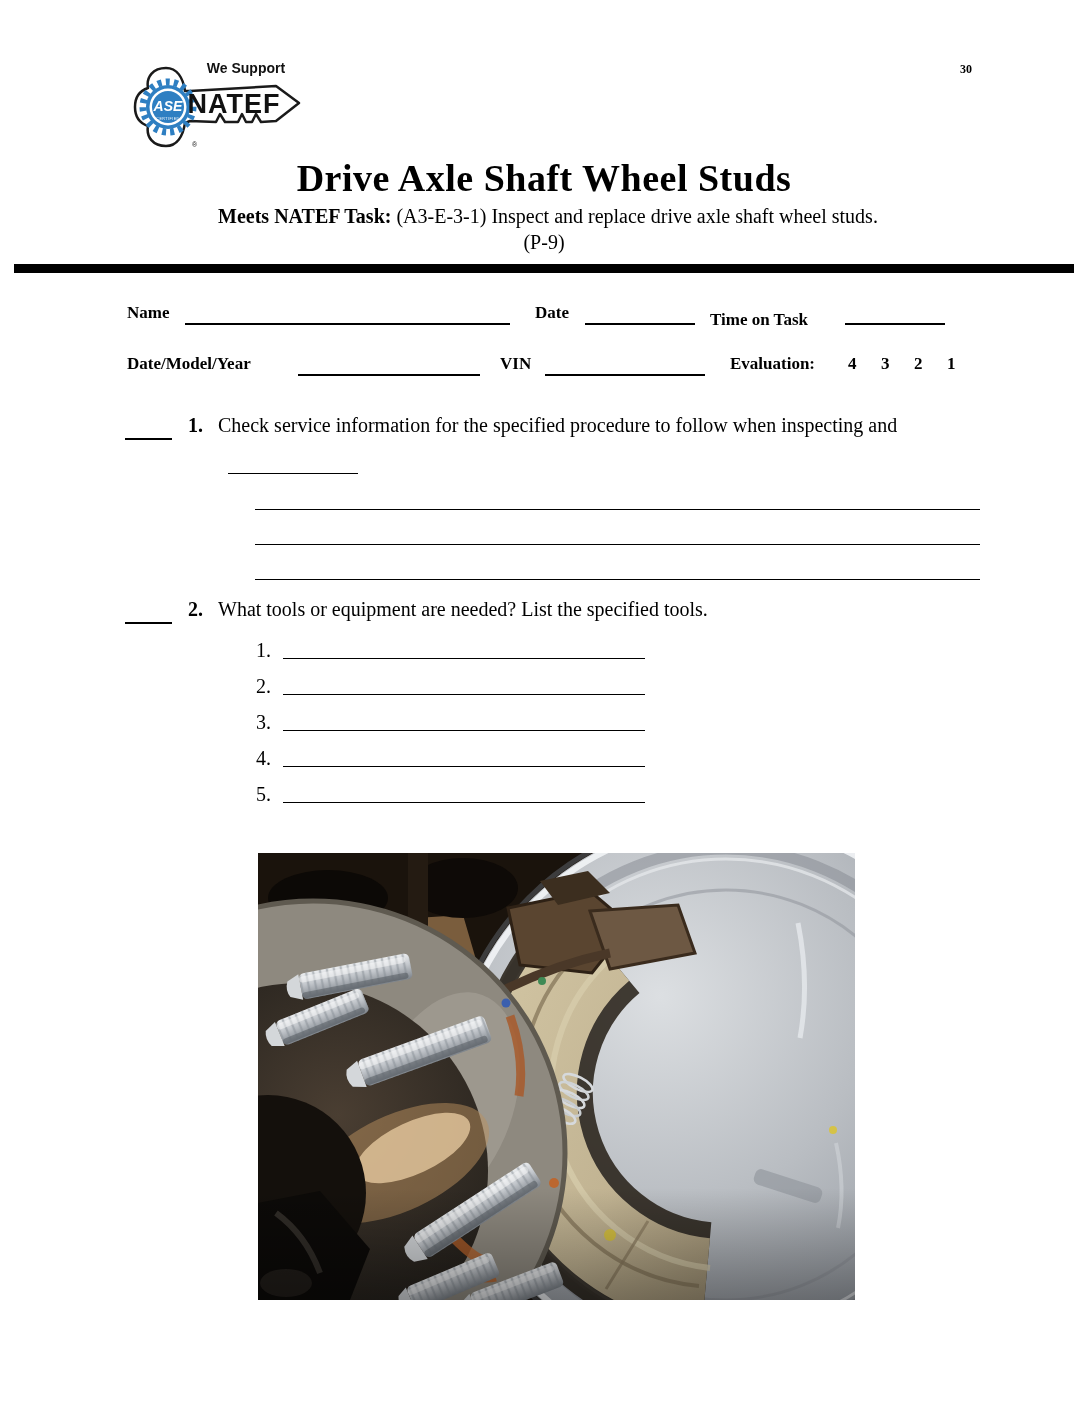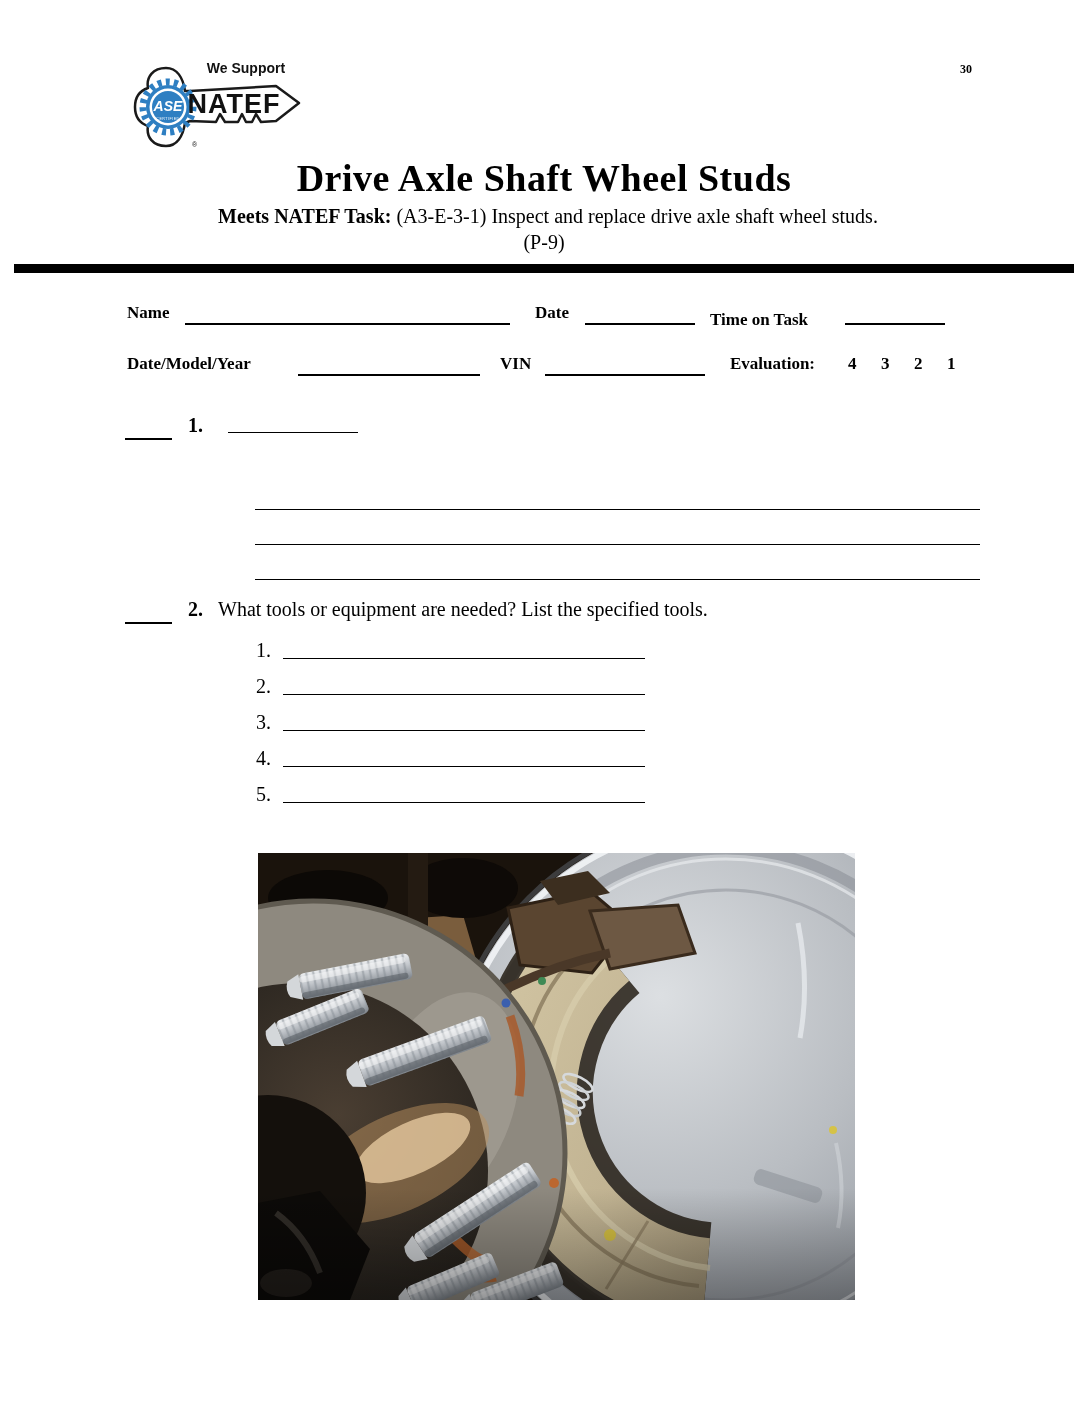--- a/index.html
+++ b/index.html
@@ -72,20 +72,21 @@
   <div class="blank" style="left:545px;top:354px;width:160px;"></div>
   <div class="abs body-text bold" style="left:730px;top:355px;text-align:center;">Evaluation:</div>
   <div class="abs body-text bold" style="left:848px;top:355px;">4</div>
   <div class="abs body-text bold" style="left:881px;top:355px;">3</div>
   <div class="abs body-text bold" style="left:914px;top:355px;">2</div>
   <div class="abs body-text bold" style="left:947px;top:355px;">1</div>
 
   <div class="thinblank" style="left:125px;top:418px;width:47px;border-bottom-width:2px;"></div>
   <div class="abs q-num" style="left:188px;top:414px;">1.</div>
   <div class="abs q-text" style="left:218px;top:414px;width:760px;">
+    <div class="q-line">Check service information for the specified procedure to follow when inspecting and</div>
     <div class="q-line"><span class="inline-blank"></span></div>
   </div>
 
   <div class="thinblank" style="left:255px;top:489px;width:725px;"></div>
   <div class="thinblank" style="left:255px;top:524px;width:725px;"></div>
   <div class="thinblank" style="left:255px;top:559px;width:725px;"></div>
 
   <div class="thinblank" style="left:125px;top:602px;width:47px;border-bottom-width:2px;"></div>
   <div class="abs q-num" style="left:188px;top:598px;">2.</div>
   <div class="abs q-text" style="left:218px;top:598px;width:740px;">What tools or equipment are needed?  List the specified tools.</div>

